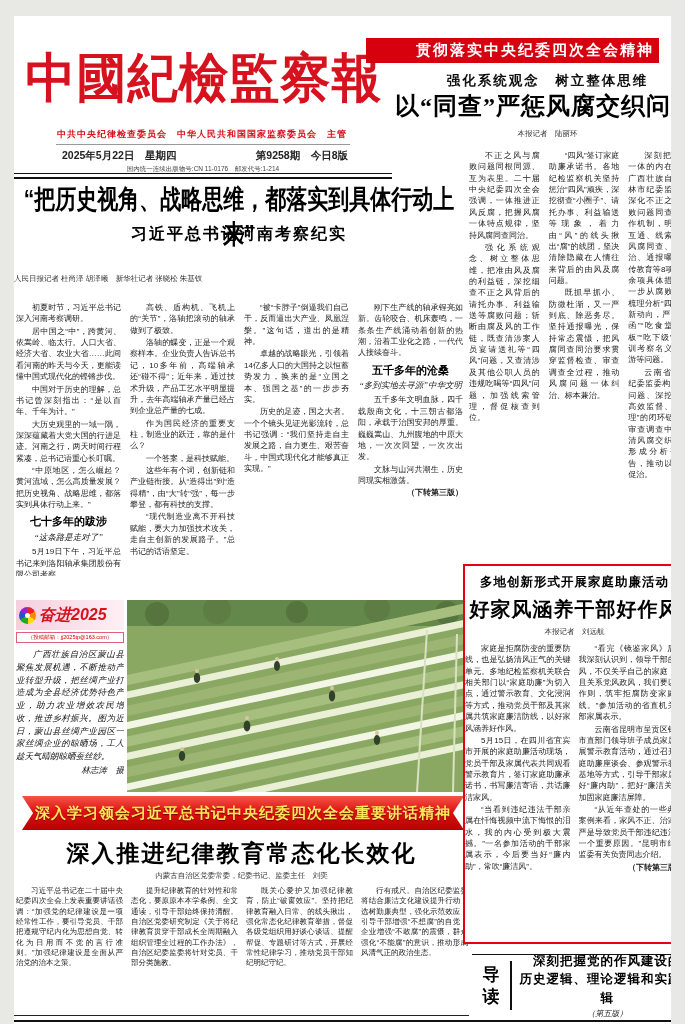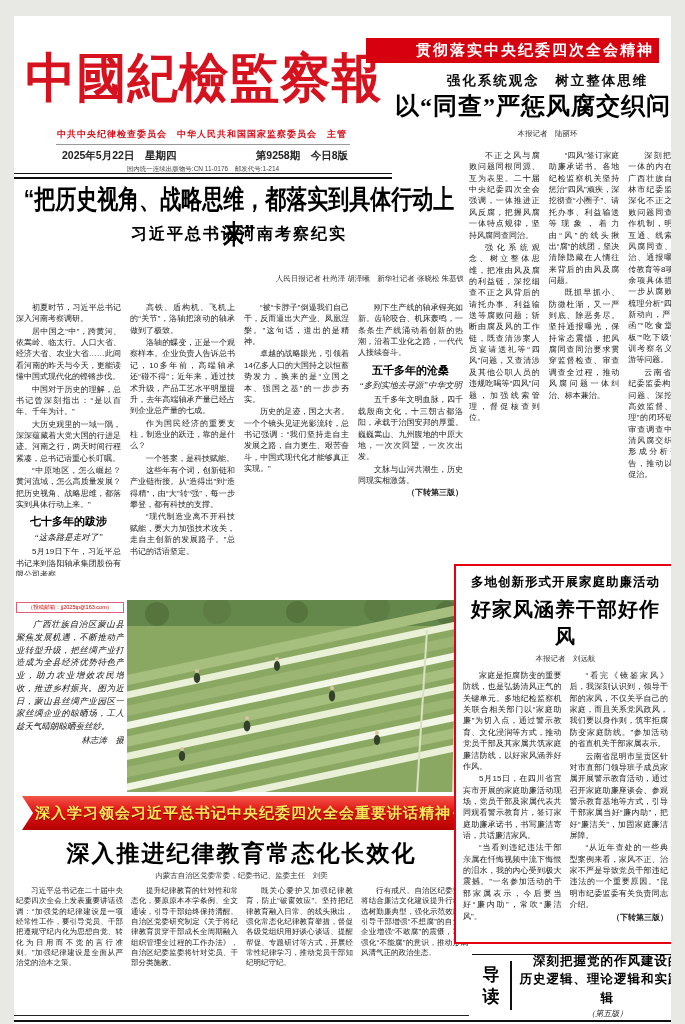--- a/index.html
+++ b/index.html
@@ -37,21 +37,21 @@
   .col .quote{margin:0 0 3px;text-align:center;text-indent:0;font-style:italic;font-size:8.5px;
               font-family:"Liberation Serif","DejaVu Serif",serif;color:#222;}
   .col .cont{text-align:right;text-indent:0;font-weight:bold;}
   
   .hn-headline{position:absolute;left:0;top:166px;width:450px;margin:0;text-align:center;
                font-size:21px;font-weight:900;letter-spacing:0;color:#000;transform:scaleY(1.25);
                transform-origin:top center;}
   .hn-sub{position:absolute;left:0;top:208px;width:450px;margin:0;text-align:center;font-size:16px;
           font-weight:bold;letter-spacing:2px;color:#000;
           font-family:"Liberation Serif","DejaVu Serif",serif;}
-  .hn-byline{position:absolute;left:0;top:258px;width:450px;text-align:right;font-size:7.5px;color:#333;}
+  .hn-byline{position:absolute;left:0;top:258px;width:450px;text-align:left;font-size:7.5px;color:#333;}
   .hn-body{position:absolute;left:2px;top:286px;width:447px;height:274px;display:flex;gap:9px;overflow:hidden;}
   
   .left-strip{position:absolute;left:2px;top:584px;width:108px;height:192px;overflow:hidden;}
   .badge{height:26px;background:linear-gradient(90deg,#f6cfdf,#fdf0f5);display:flex;align-items:center;
          gap:3px;padding:2px 3px;}
   .pinwheel{width:17px;height:17px;border-radius:50%;flex:none;
             background:conic-gradient(#e22 0 60deg,#f80 0 120deg,#fd0 0 180deg,#2a2 0 240deg,#25c 0 300deg,#92c 0 360deg);
             box-shadow:inset 0 0 0 2.5px #fff0;position:relative;}
   .pinwheel:after{content:"";position:absolute;left:6px;top:6px;width:5px;height:5px;border-radius:50%;background:#fff;}
   .badge-title{font-size:16px;font-weight:bold;font-style:italic;color:#d5121e;letter-spacing:0;}
@@ -71,22 +71,22 @@
                font-family:"Liberation Serif","DejaVu Serif",serif;text-shadow:0 1px 1px #7a0000;}
   
   .jl-headline{position:absolute;left:0;top:822px;width:455px;margin:0;text-align:center;font-size:23px;
                font-weight:900;letter-spacing:2px;color:#000;
                font-family:"Liberation Serif","DejaVu Serif",serif;}
   .jl-byline{position:absolute;left:0;top:855px;width:455px;text-align:center;font-size:7.5px;color:#333;}
   .jl-body{position:absolute;left:2px;top:870px;width:452px;height:126px;display:flex;gap:8px;overflow:hidden;}
   .jl-body .col{font-size:7.5px;line-height:1.38;}
   .jl-rule{position:absolute;left:0;top:999px;width:455px;border-top:1px solid #222;}
   
-  .redbox{position:absolute;left:440px;top:548px;width:223px;height:380px;border:2px solid #e60012;
-          padding:6px 7px;box-sizing:border-box;background:#fff;}
+  .redbox{position:absolute;left:449px;top:548px;width:223px;height:380px;border:2px solid #e60012;
+          padding:6px 0;box-sizing:border-box;background:#fff;}
   .rb-kicker{text-align:center;font-size:12.5px;font-weight:bold;letter-spacing:1px;color:#000;margin-top:2px;}
   .rb-headline{margin:5px 0 4px;text-align:center;font-size:20px;font-weight:900;letter-spacing:1px;
                color:#000;font-family:"Liberation Serif","DejaVu Serif",serif;}
   .rb-byline{text-align:center;font-size:7.5px;color:#333;margin-bottom:6px;}
   .rb-body{display:flex;gap:8px;height:296px;overflow:hidden;}
   
   .daodu{position:absolute;left:458px;top:938px;width:223px;height:58px;border-top:1.5px solid #111;
          display:flex;align-items:center;gap:8px;padding-top:4px;box-sizing:border-box;}
   .dd-label{width:22px;font-size:17px;font-weight:900;line-height:1.25;text-align:center;
             font-family:"Liberation Serif","DejaVu Serif",serif;color:#000;margin-left:8px;
@@ -169,20 +169,24 @@
       <p>刚下生产线的轴承锃亮如新。齿轮咬合、机床轰鸣，一条条生产线涌动着创新的热潮，沿着工业化之路，一代代人接续奋斗。</p>
       <h3>五千多年的沧桑</h3>
       <div class="quote">“多到实地去寻源”中华文明</div>
       <p>五千多年文明血脉，四千载殷商文化，十三朝古都洛阳，承载于治国安邦的厚重。巍巍嵩山、九州腹地的中原大地，一次次回望，一次次出发。</p>
       <p>文脉与山河共潮生，历史同现实相激荡。</p>
       <p class="cont">（下转第三版）</p>
     </div>
   </div>
 
   <div class="left-strip">
+    <div class="badge">
+      <span class="pinwheel"></span>
+      <span class="badge-title">奋进2025</span>
+    </div>
     <div class="badge-email">（投稿邮箱：jj2025tp@163.com）</div>
     <div class="photo-caption">广西壮族自治区蒙山县聚焦发展机遇，不断推动产业转型升级，把丝绸产业打造成为全县经济优势特色产业，助力农业增效农民增收，推进乡村振兴。图为近日，蒙山县丝绸产业园区一家丝绸企业的晾晒场，工人趁天气晴朗晾晒蚕丝纱。</div>
     <div class="photo-credit">林志涛　摄</div>
   </div>
 
   <div class="photo">
     <svg width="342" height="192" viewBox="0 0 342 192">
       <rect width="342" height="192" fill="#8aa862"></rect>
       <rect width="342" height="26" fill="#64874b"></rect>
       <circle cx="30" cy="14" r="12" fill="#55743e"></circle>

